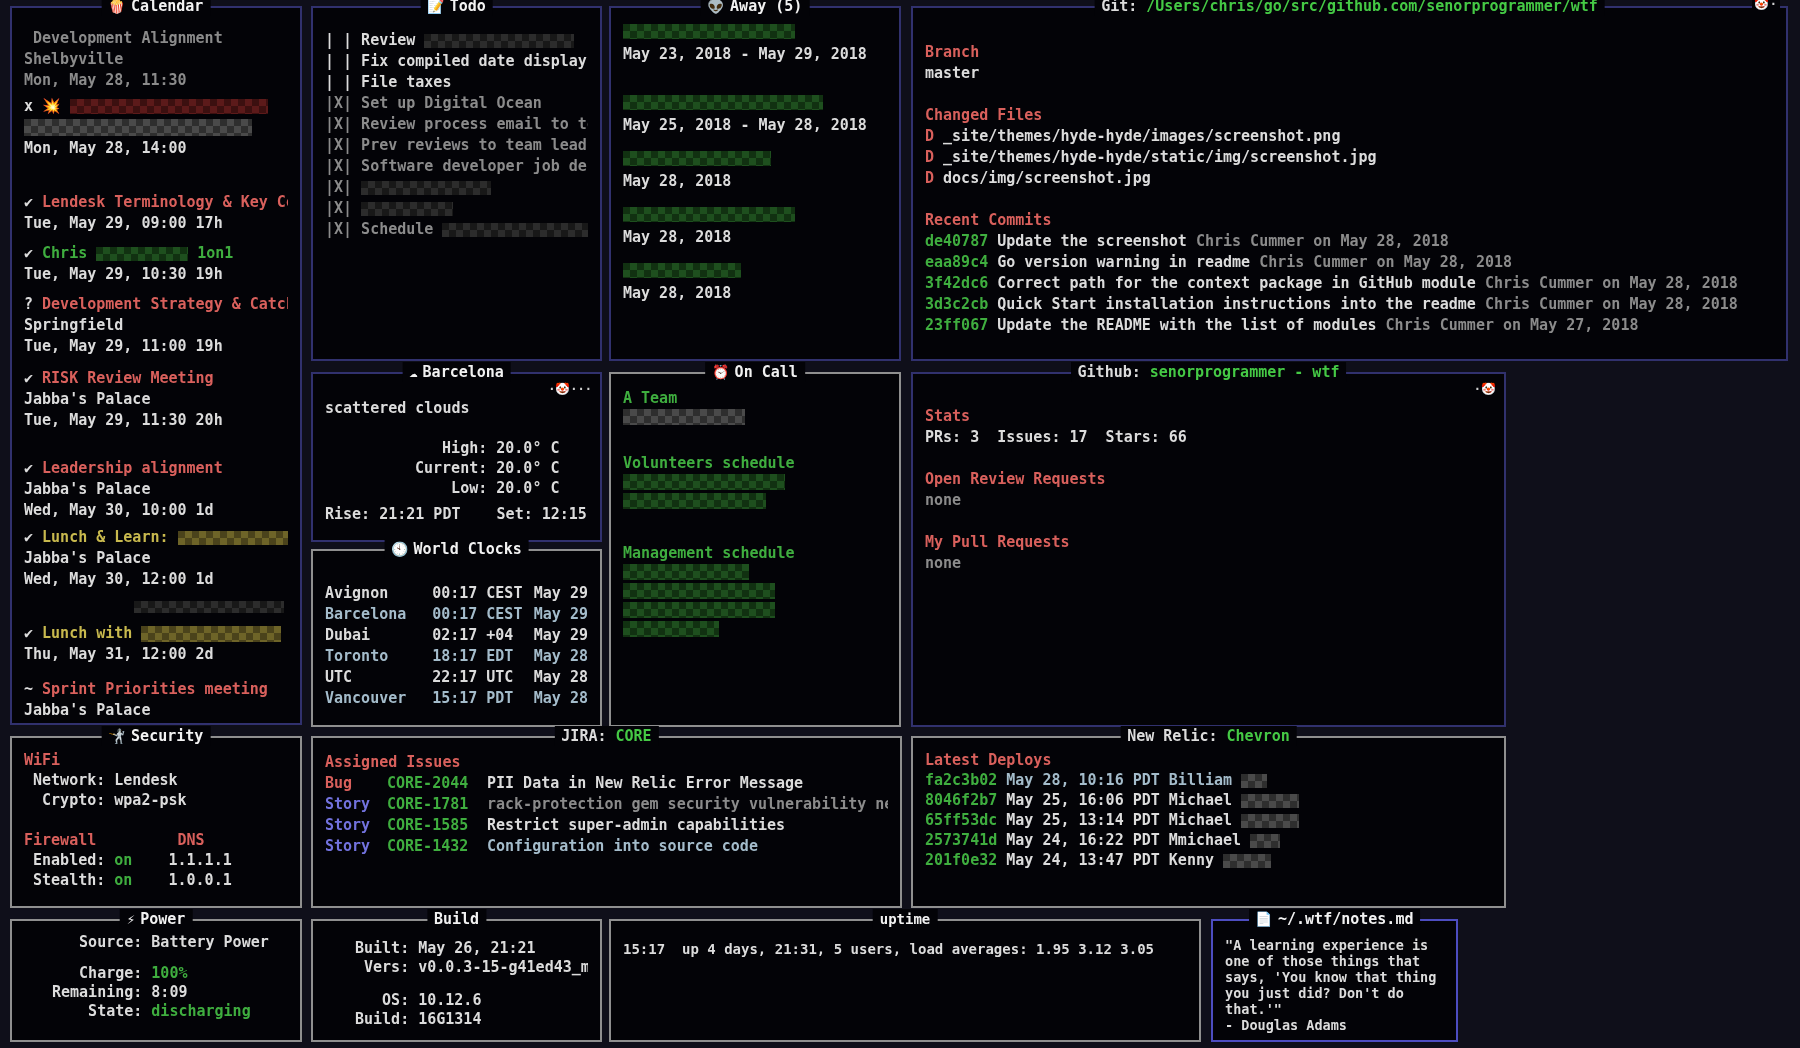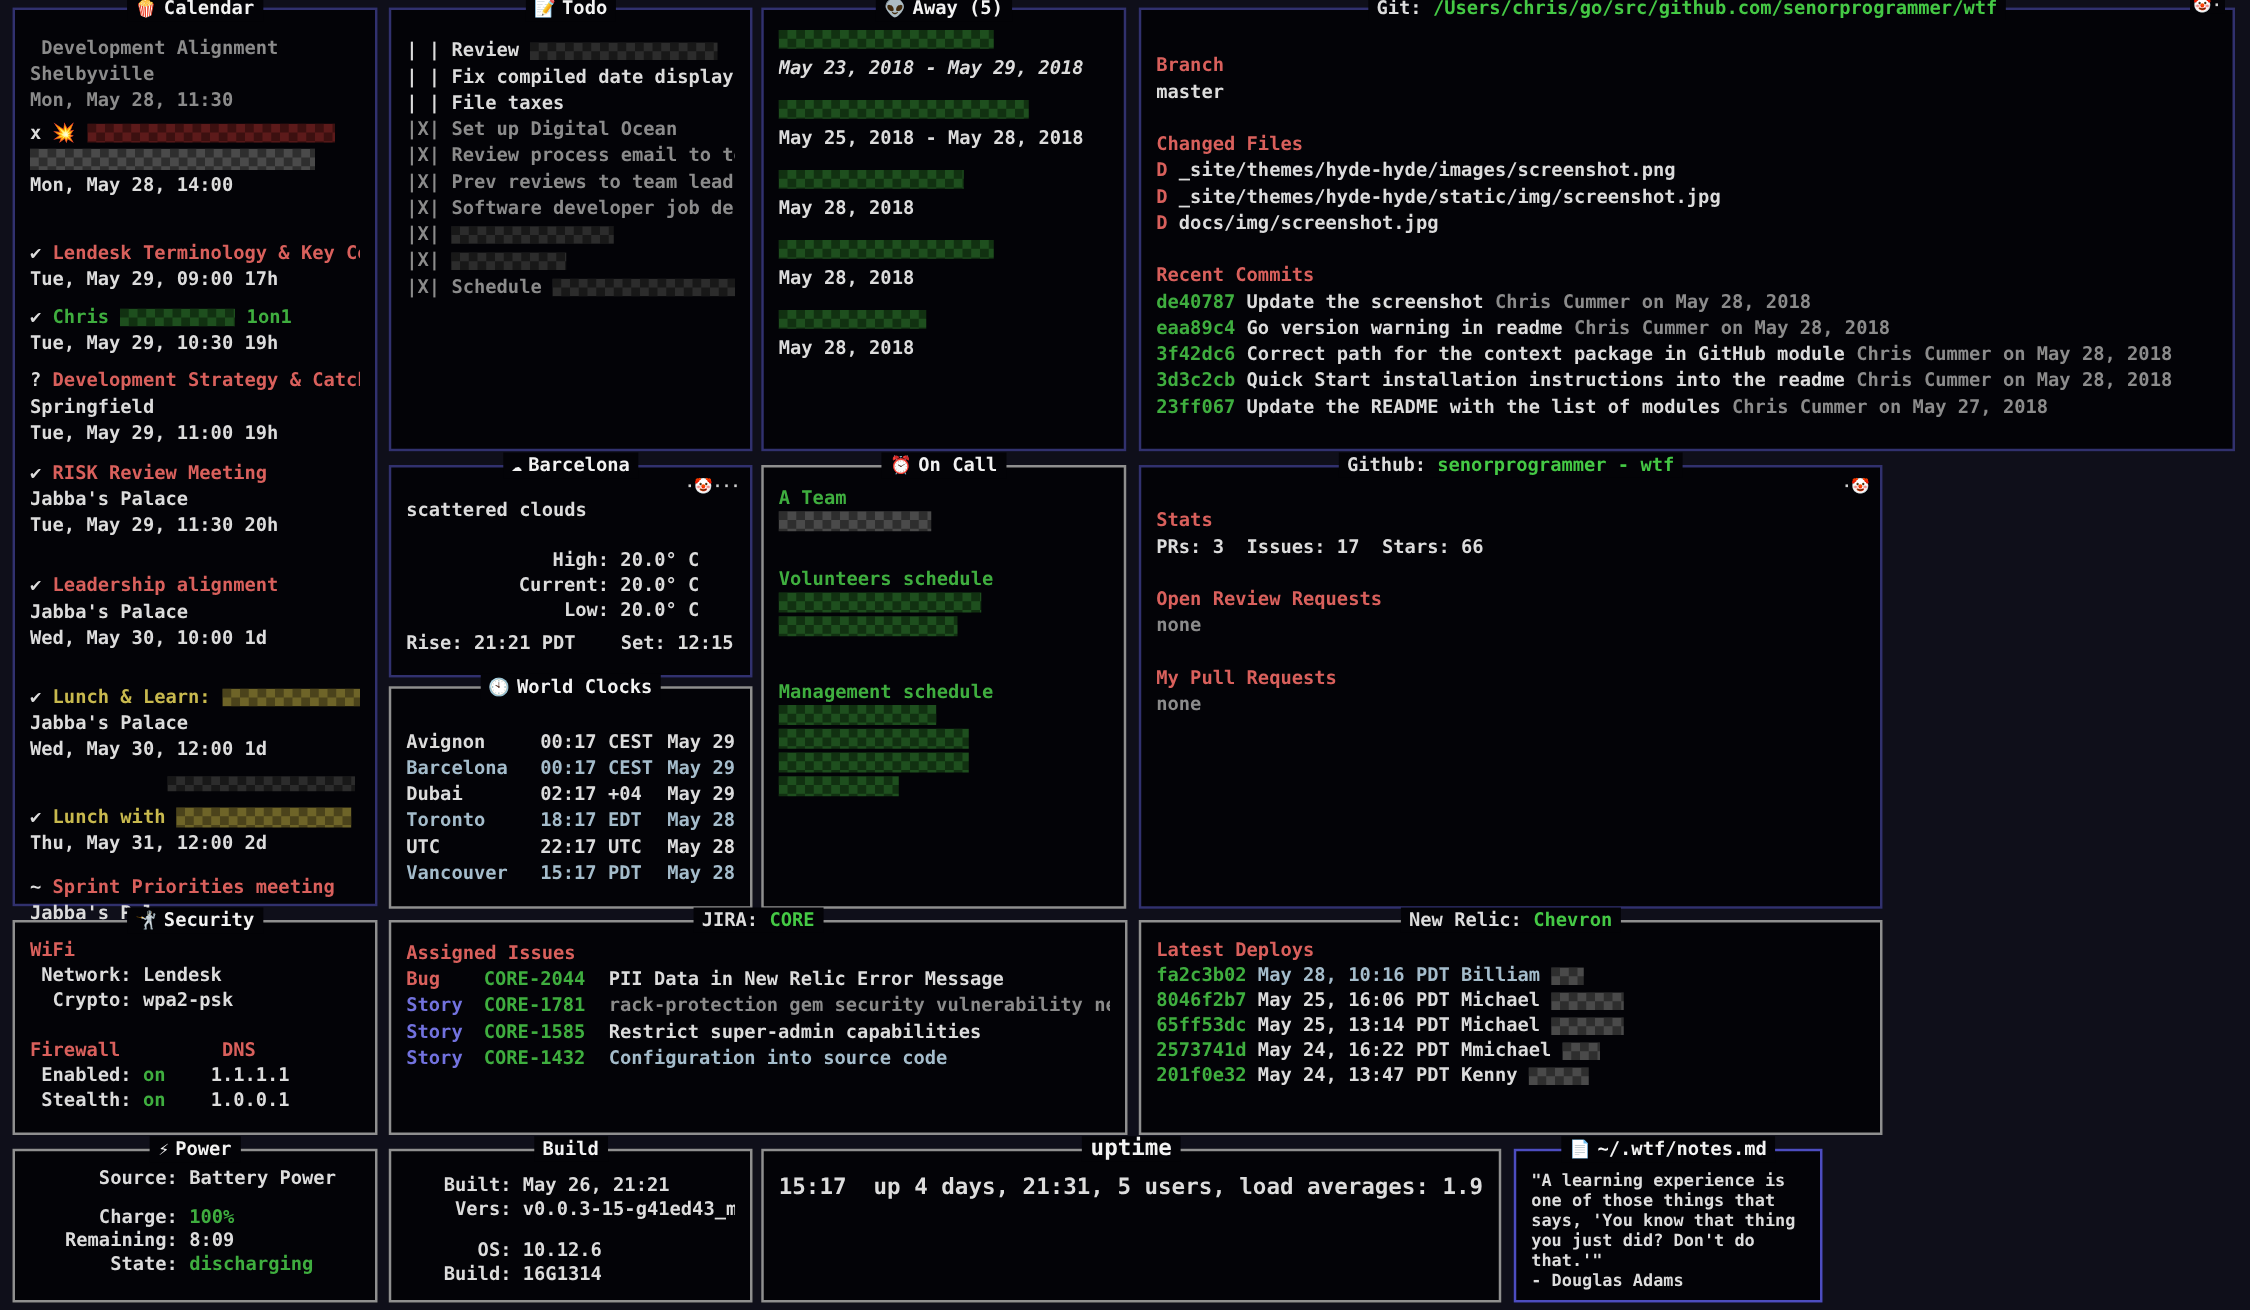--- a/index.html
+++ b/index.html
@@ -75,21 +75,21 @@
     <div class="ln w">Springfield</div>
     <div class="ln w">Tue, May 29, 11:00 19h</div>
   </div>
 
   <div class="evt" style="margin-bottom:27px;">
     <div class="ln"><span class="w">✔</span><span class="rd"> RISK Review Meeting</span></div>
     <div class="ln w">Jabba's Palace</div>
     <div class="ln w">Tue, May 29, 11:30 20h</div>
   </div>
 
-  <div class="evt" style="margin-bottom:26px;">
+  <div class="evt" style="margin-bottom:6px;">
     <div class="ln"><span class="w">✔</span><span class="rd"> Leadership alignment</span></div>
     <div class="ln w">Jabba's Palace</div>
     <div class="ln w">Wed, May 30, 10:00 1d</div>
   </div>
 
   <div class="evt" style="margin-bottom:6px;">
     <div class="ln"><span class="w">✔</span><span class="yl"> Lunch &amp; Learn: </span><span class="redact rx-yellow" style="width:112px;height:14px;"></span></div>
     <div class="ln w">Jabba's Palace</div>
     <div class="ln w">Wed, May 30, 12:00 1d</div>
   </div>
@@ -116,21 +116,21 @@
   <div class="ln"><span class="gy">|X|</span><span class="gy"> Review process email to team</span></div>
   <div class="ln"><span class="gy">|X|</span><span class="gy"> Prev reviews to team leads</span></div>
   <div class="ln"><span class="gy">|X|</span><span class="gy"> Software developer job desc</span></div>
   <div class="ln"><span class="gy">|X|</span><span class="gy"> </span><span class="redact rx-dark" style="width:130px;height:14px;"></span></div>
   <div class="ln"><span class="gy">|X|</span><span class="gy"> </span><span class="redact rx-dark" style="width:92px;height:14px;"></span></div>
   <div class="ln"><span class="gy">|X|</span><span class="gy"> Schedule </span><span class="redact rx-dark" style="width:148px;height:14px;"></span></div>
 </div>
 
 <div class="panel" style="left:609px;top:6px;width:292px;height:355px;padding-top:16px;">
   <div class="ptitle"><span class="icon">👽</span><span>Away (5)</span></div>
-  <div style="margin-bottom:15px;font-style:italic;">
+  <div style="margin-bottom:30px;">
     <span class="redact rblock rx-green" style="width:172px;height:15px;margin-bottom:5px;"></span>
     <div class="ln w">May 23, 2018 - May 29, 2018</div>
   </div>
   <div style="margin-bottom:15px;">
     <span class="redact rblock rx-green" style="width:200px;height:15px;margin-bottom:5px;"></span>
     <div class="ln w">May 25, 2018 - May 28, 2018</div>
   </div>
   <div style="margin-bottom:15px;">
     <span class="redact rblock rx-green" style="width:148px;height:15px;margin-bottom:5px;"></span>
     <div class="ln w">May 28, 2018</div>
@@ -253,21 +253,21 @@
 
 <div class="panel b-gray lh19" style="left:311px;top:919px;width:291px;height:123px;padding-top:18px;padding-left:42px;">
   <div class="ptitle"><span>Build</span></div>
   <div class="ln w">Built: May 26, 21:21</div>
   <div class="ln w"> Vers: v0.0.3-15-g41ed43_maste</div>
   <div class="ln" style="height:14px;">&nbsp;</div>
   <div class="ln w">   OS: 10.12.6</div>
   <div class="ln w">Build: 16G1314</div>
 </div>
 
-<div class="panel b-gray" style="left:609px;top:919px;width:592px;height:123px;padding-top:18px;font-size:18px;">
+<div class="panel b-gray" style="left:609px;top:919px;width:592px;height:123px;padding-top:18px;font-size:14px;">
   <div class="ptitle"><span>uptime</span></div>
   <div class="ln w">15:17  up 4 days, 21:31, 5 users, load averages: 1.95 3.12 3.05</div>
 </div>
 
 <div class="panel b-focus" style="left:1211px;top:919px;width:247px;height:123px;padding-top:16px;">
   <div class="ptitle"><span class="icon">📄</span><span>~/.wtf/notes.md</span></div>
   <div class="notes-text w">"A learning experience is one of those things that says, 'You know that thing you just did? Don't do that.'"</div>
   <div class="notes-text w">- Douglas Adams</div>
 </div>
 

